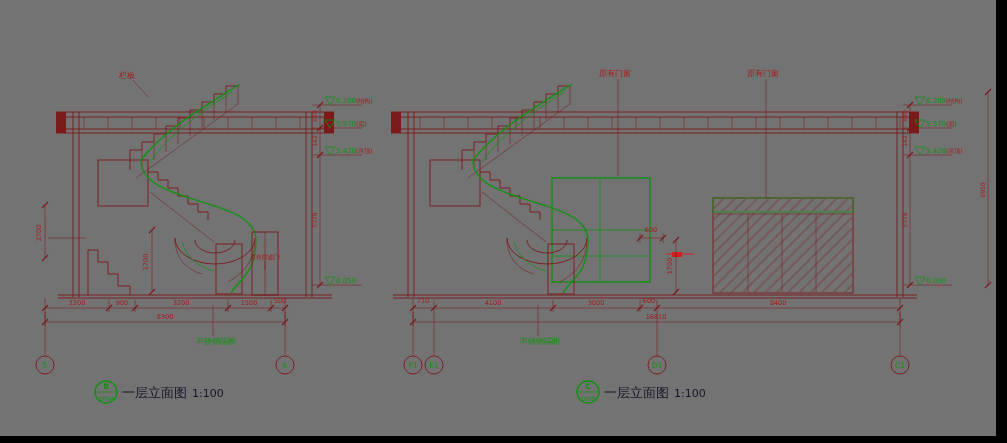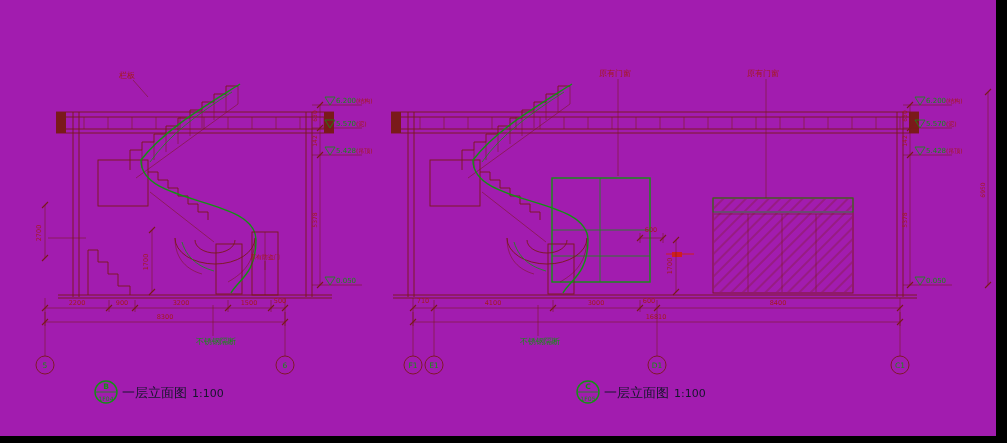--- a/index.html
+++ b/index.html
@@ -1,16 +1,16 @@
 <!DOCTYPE html>
 <html><head>
 <meta charset="utf-8">
 <style>
   html,body{margin:0;padding:0;background:#ffffff;}
-  .stage{position:relative;width:1007px;height:443px;background:#a21caf;overflow:hidden;
+  .stage{position:relative;width:1007px;height:443px;background:#737373;overflow:hidden;
          font-family:"DejaVu Sans", sans-serif;}
   svg{position:absolute;left:0;top:0;}
   .st0{stroke:#7a1a1a;stroke-width:0.9;fill:none;}
   .st1{stroke:#7a1a1a;stroke-width:0.55;fill:none;}
   .tk{stroke:#7a1a1a;stroke-width:1.1;}
   .grn{stroke:#149114;stroke-width:1.4;fill:none;}
   .grn2{stroke:#149114;stroke-width:0.8;fill:none;}
   text{font-family:"DejaVu Sans", sans-serif;}
   .td7{fill:#a51b1b;font-size:6.5px;}
   .td8{fill:#a51b1b;font-size:8px;}

